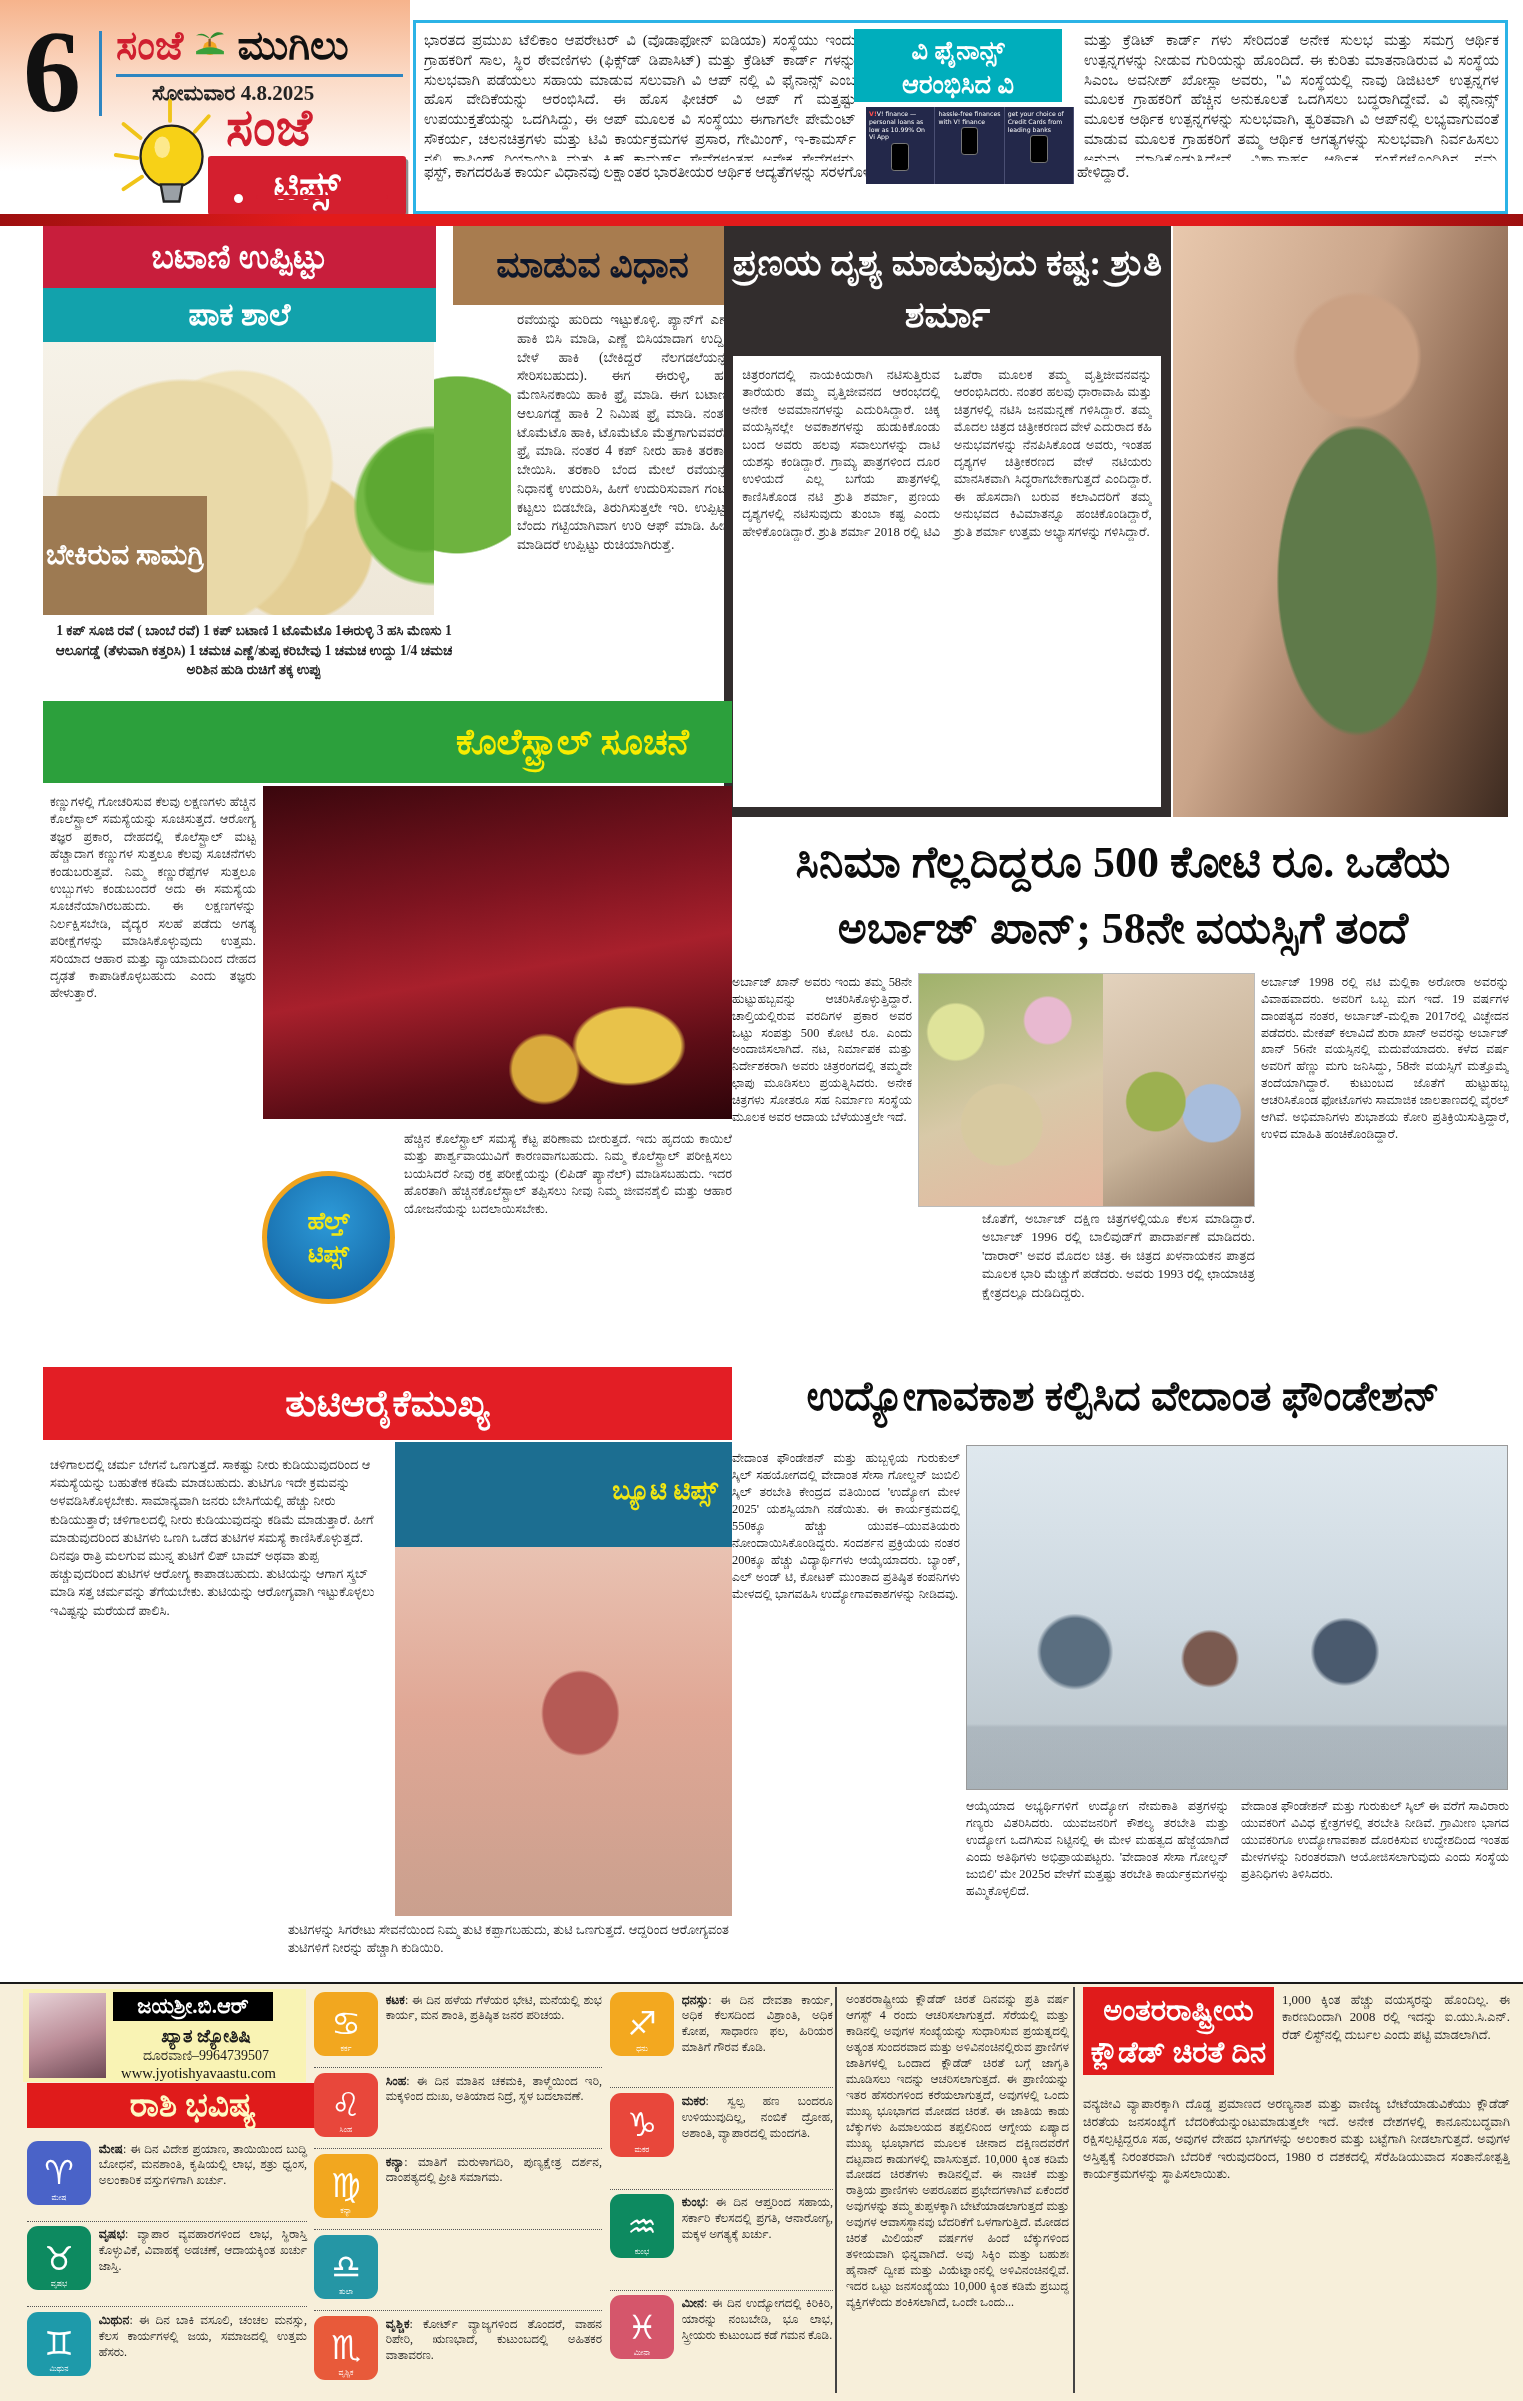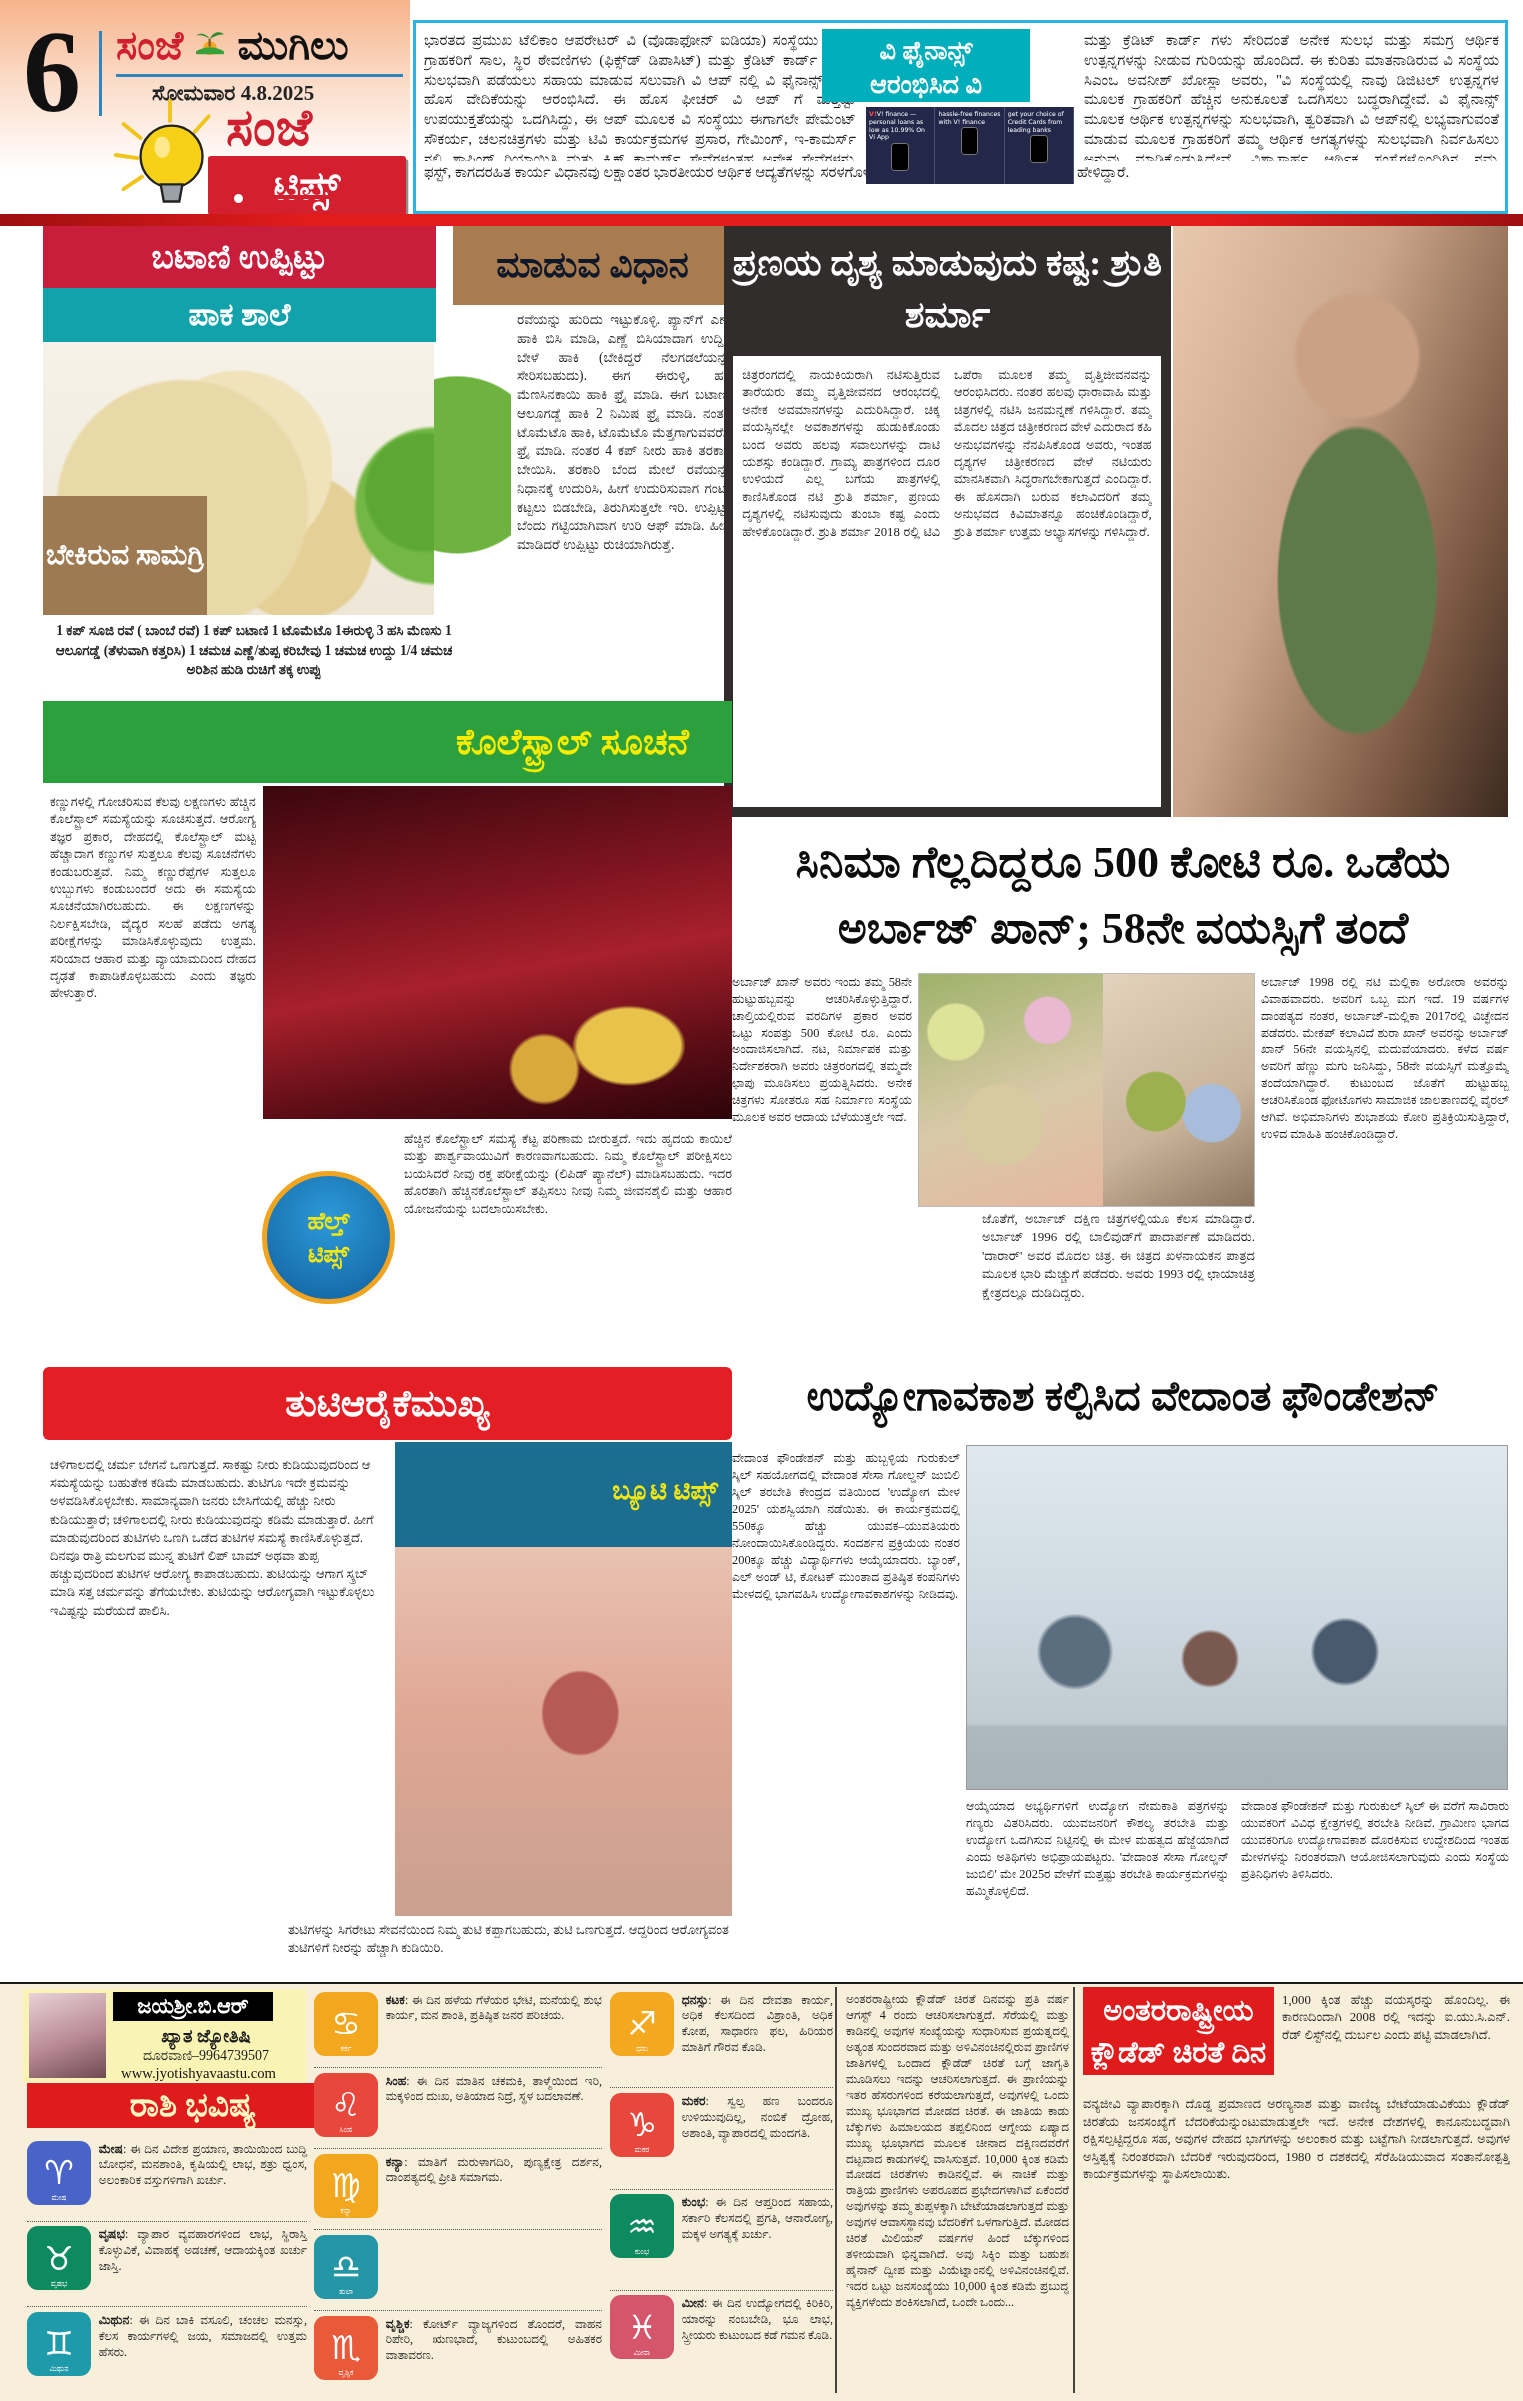--- a/index.html
+++ b/index.html
@@ -25,21 +25,21 @@
   .tips-box span{display:block;text-align:center;font-size:39px;font-weight:bold;color:#fff;line-height:59px;}
   .deco-line{height:3.9px;background:#d41f2f;border-radius:2.3px;}
   .deco-dot{width:9.3px;height:9.3px;border:2.3px solid #d41f2f;border-radius:50%;background:#fff;}
 
   .topband{left:0;top:214px;width:1523px;height:12.4px;
     background:linear-gradient(90deg,#9d0f0f,#e21b1b 20%,#e21b1b 80%,#9d0f0f);}
 
   
   .vi-box{left:413px;top:20px;width:1095px;height:194px;border:3.9px solid #2bb3e6;background:#fff;box-sizing:border-box;}
   .vi-text{font-size:15px;line-height:1.32;}
-  .vi-head{left:822px;top:29px;width:208px;height:73px;background:#00aebc;color:#fff;
+  .vi-head{left:854px;top:29px;width:208px;height:73px;background:#00aebc;color:#fff;
     font-size:25.6px;font-weight:bold;text-align:center;line-height:1.35;padding-top:4.6px;box-sizing:border-box;}
   .vi-ad{left:866px;top:107px;width:208px;height:77px;background:#23284a;display:flex;}
   .vi-ad .cell{flex:1;border-right:0.8px solid #4a4f73;color:#fff;font-size:6.2px;line-height:1.25;
     padding:3.1px;box-sizing:border-box;font-family:"DejaVu Sans",sans-serif;}
   .vi-ad .cell b{color:#ff4d4d;}
   .vi-ad .phone{width:15.5px;height:26px;background:#000;border:1.5px solid #777;border-radius:3.1px;margin:1.5px auto 0;}
 
   
   .rec-head{left:43px;top:226px;width:393px;height:62px;background:#c81e3c;color:#fff;
     font-size:33px;font-weight:bold;text-align:center;line-height:62px;}
@@ -102,21 +102,21 @@
   .arb-photo-b{width:45%;height:100%;
     background:
       radial-gradient(circle at 35% 55%,#9cb050 0 18%,rgba(0,0,0,0) 19%),
       radial-gradient(circle at 72% 60%,#a8bddc 0 16%,rgba(0,0,0,0) 17%),
       linear-gradient(150deg,#e3d2bd,#c9b49a 60%,#8c7460);}
   .arb-caption{left:982px;top:1210px;width:273px;height:141px;font-size:13px;line-height:1.42;}
   .arb-col2{left:1261px;top:974px;width:248px;height:378px;font-size:12.4px;line-height:1.36;}
 
   
   .lip-head{left:43px;top:1367px;width:689px;height:73px;background:#e31e25;color:#fff;
-    font-size:37px;font-weight:bold;text-align:center;line-height:73px;border-radius:6px;}
+    font-size:37px;font-weight:bold;text-align:center;line-height:73px;}
   .lip-left{left:50px;top:1456px;width:331px;height:453px;font-size:13px;line-height:1.4;text-align:left;}
   .beauty-block{left:395px;top:1442px;width:337px;height:474px;overflow:hidden;}
   .beauty-top{width:100%;height:105px;background:#1c6e91;position:relative;}
   .beauty-top span{position:absolute;right:14px;top:34px;color:#f3e713;font-size:26px;font-weight:bold;}
   .lips-img{width:100%;height:369px;
     background:
       radial-gradient(ellipse at 55% 45%, #b55a55 0 14%, rgba(0,0,0,0) 15%),
       linear-gradient(180deg,#e9c2b2 0%,#e0a795 45%,#caa08e 100%);}
   .lip-bottom{left:288px;top:1921px;width:441px;height:60px;font-size:13px;line-height:1.4;}
 

